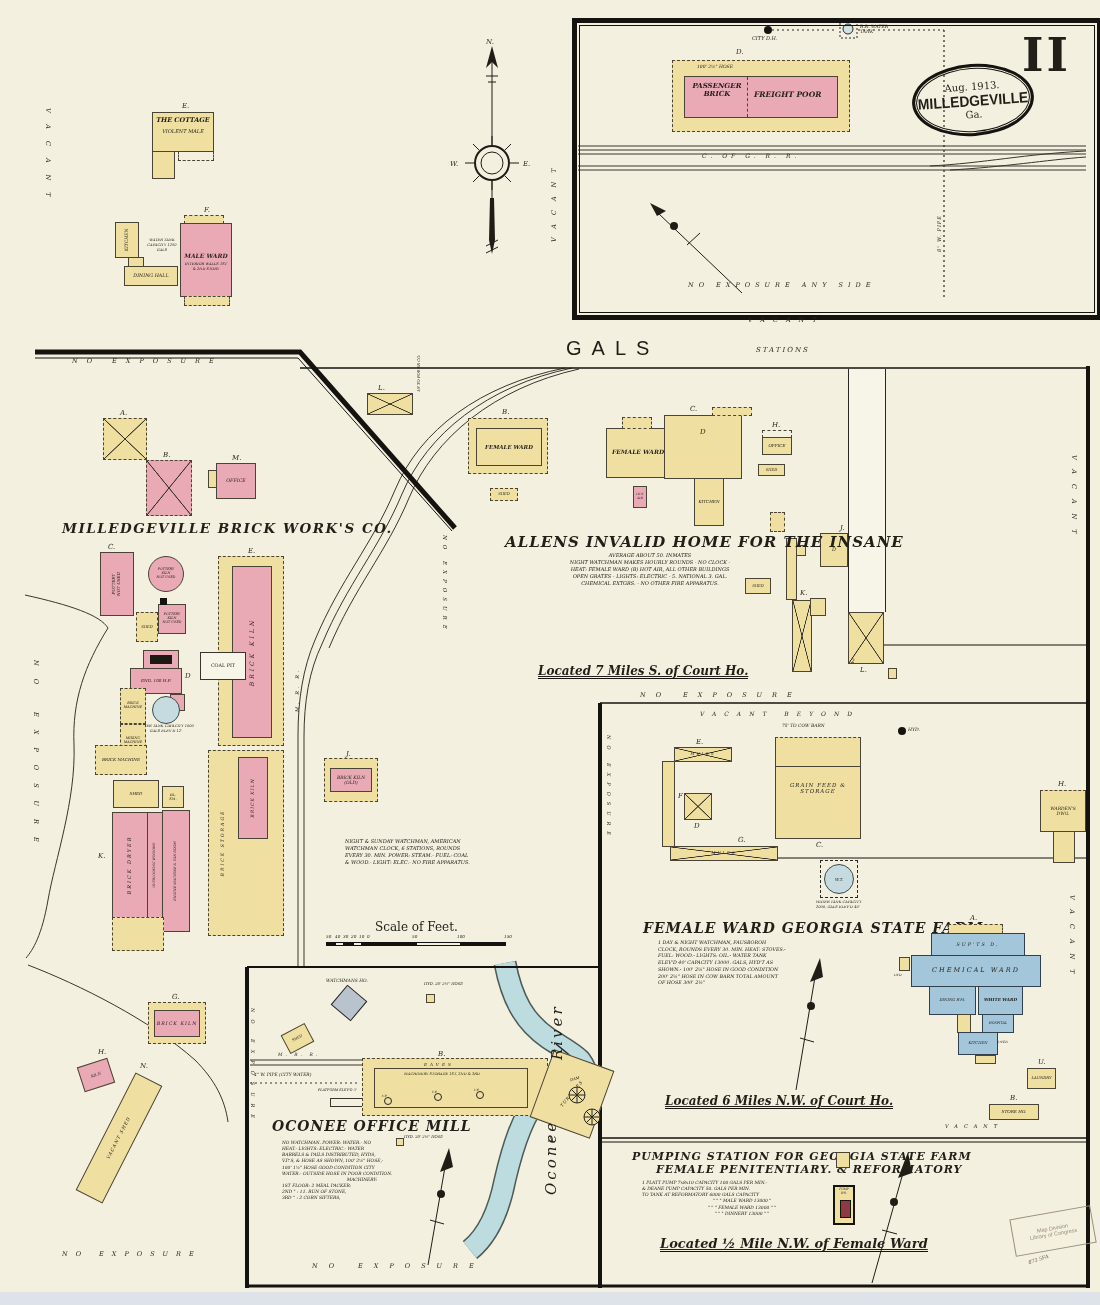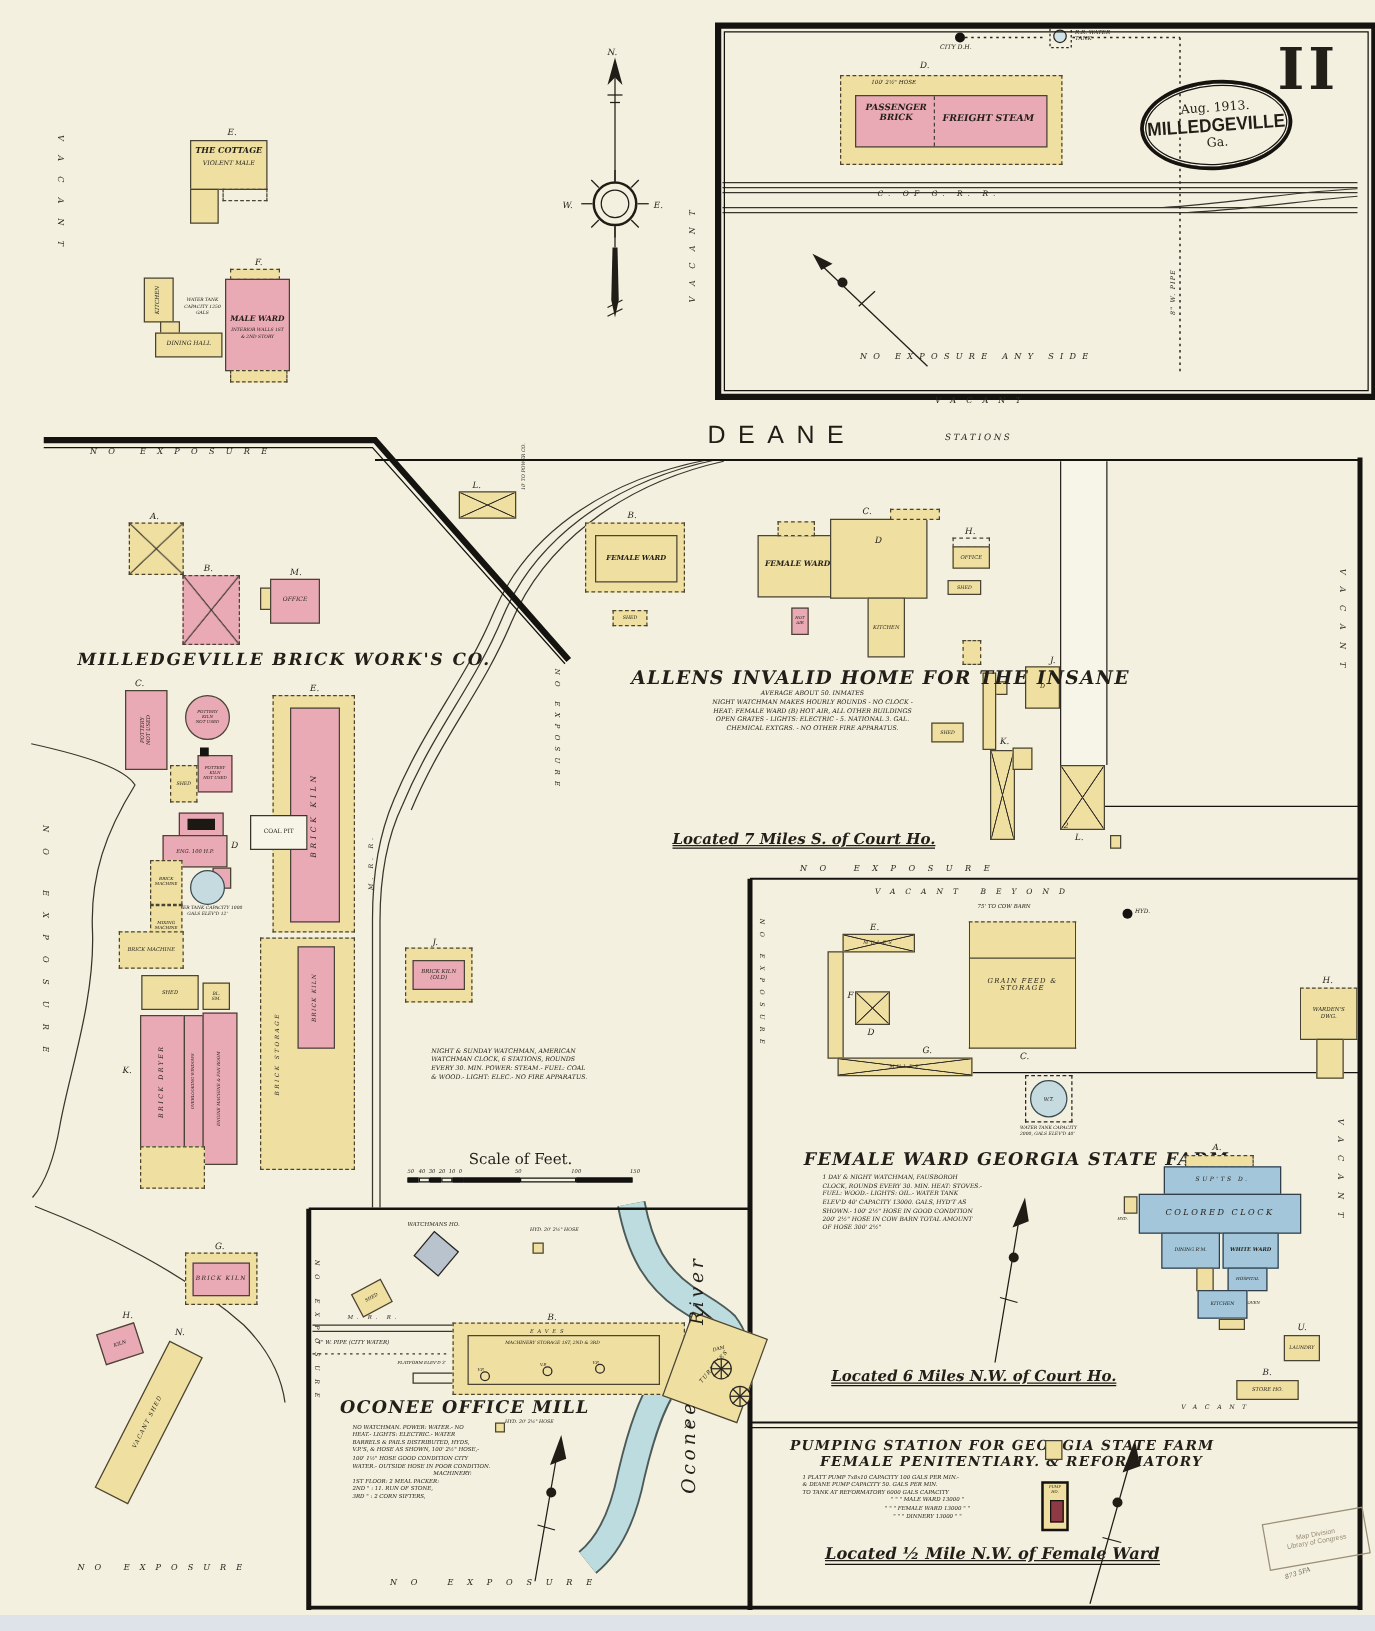--- a/index.html
+++ b/index.html
@@ -112,21 +112,21 @@
     <span style="font-family:'Liberation Sans',sans-serif;font-weight:bold;font-size:15px;transform:scaleX(.92);">MILLEDGEVILLE</span>
     <span style="font-size:10px;">Ga.</span>
   </div>
 
   <div class="yb dash" style="left:672px;top:60px;width:178px;height:72px;"></div>
   <div class="pb" style="left:684px;top:76px;width:154px;height:42px;">
     <div class="abs" style="left:62px;top:0;height:100%;border-left:1px dashed #4a4436;"></div>
   </div>
   <div class="lbl ctr" style="left:688px;top:82px;width:58px;font-size:7px;font-weight:bold;">PASSENGER
 BRICK</div>
-  <div class="lbl" style="left:754px;top:90px;font-size:7.5px;font-weight:bold;">FREIGHT STEAM</div>
+  <div class="lbl" style="left:754px;top:90px;font-size:7.5px;font-weight:bold;">FREIGHT POOR</div>
   <div class="lbl" style="left:697px;top:64px;font-size:4.5px;">100' 2½" HOSE</div>
   <div class="ref" style="left:736px;top:48px;">D.</div>
   <div class="lbl" style="left:752px;top:35px;font-size:5px;">CITY D.H.</div>
   <div class="lbl" style="left:860px;top:24px;font-size:4.5px;">R.R. WATER
 TANK</div>
   <div class="lbl vup" style="left:936px;top:252px;font-size:5px;letter-spacing:1px;">8" W. PIPE</div>
   <div class="area" style="left:702px;top:152px;letter-spacing:4px;font-size:6px;">C. OF G. R. R.</div>
   <div class="area" style="left:688px;top:281px;letter-spacing:5px;">NO EXPOSURE ANY SIDE</div>
   <div class="area" style="left:748px;top:316px;letter-spacing:8px;">VACANT</div>
   <div class="area vup" style="left:550px;top:242px;letter-spacing:9px;">VACANT</div>
@@ -152,21 +152,21 @@
 1250 GALS</div>
   <div class="yb dash" style="left:184px;top:215px;width:40px;height:9px;"></div>
   <div class="pb" style="left:180px;top:223px;width:52px;height:74px;"></div>
   <div class="yb dash" style="left:184px;top:296px;width:46px;height:10px;"></div>
   <div class="ref" style="left:204px;top:206px;">F.</div>
   <div class="lbl ctr" style="left:181px;top:252px;width:50px;font-size:6px;font-weight:bold;">MALE WARD</div>
   <div class="note" style="left:184px;top:262px;width:44px;font-size:3.6px;text-align:center;">INTERIOR WALLS
 1ST &amp; 2ND STORY</div>
 
   <div class="area" style="left:72px;top:357px;letter-spacing:9px;">NO EXPOSURE</div>
-  <div class="lbl" style="left:566px;top:336px;font-size:20px;font-style:normal;font-family:'Liberation Sans',sans-serif;letter-spacing:10px;color:#201d17;">DEANE</div>
+  <div class="lbl" style="left:566px;top:336px;font-size:20px;font-style:normal;font-family:'Liberation Sans',sans-serif;letter-spacing:10px;color:#201d17;">GALS</div>
   <div class="area" style="left:756px;top:346px;letter-spacing:2px;font-size:7px;">STATIONS</div>
   <div class="area vdn" style="left:448px;top:535px;letter-spacing:5px;font-size:5.5px;">NO EXPOSURE</div>
 
   <div class="abs" style="left:848px;top:369px;width:36px;height:243px;background:#f7f5e8;border-left:1px solid #2a2622;border-right:1px solid #2a2622;"></div>
 
   <div class="yb dash" style="left:468px;top:418px;width:80px;height:56px;"></div>
   <div class="abs" style="left:476px;top:428px;width:64px;height:36px;border:1px solid #4a4436;">
     <div class="blab" style="font-size:5.5px;font-weight:bold;">FEMALE WARD</div>
   </div>
   <div class="ref" style="left:502px;top:408px;">B.</div>
@@ -424,21 +424,21 @@
   </div>
   <div class="yb" style="left:1053px;top:831px;width:22px;height:32px;"></div>
   <div class="ref" style="left:1058px;top:780px;">H.</div>
 
   <div class="yb dash" style="left:948px;top:924px;width:55px;height:10px;"></div>
   <div class="ref" style="left:970px;top:914px;">A.</div>
   <div class="bb" style="left:931px;top:933px;width:94px;height:23px;">
     <div class="blab" style="font-size:4.8px;letter-spacing:2px;">SUP'TS D.</div>
   </div>
   <div class="bb" style="left:911px;top:955px;width:130px;height:32px;">
-    <div class="blab" style="font-size:6.5px;letter-spacing:2px;">COLORED CLOCK</div>
+    <div class="blab" style="font-size:6.5px;letter-spacing:2px;">CHEMICAL WARD</div>
   </div>
   <div class="bb" style="left:929px;top:986px;width:47px;height:29px;">
     <div class="blab" style="font-size:3.8px;">DINING R'M.</div>
   </div>
   <div class="bb" style="left:978px;top:986px;width:45px;height:29px;">
     <div class="blab" style="font-size:4.2px;font-weight:bold;">WHITE WARD</div>
   </div>
   <div class="yb" style="left:957px;top:1014px;width:14px;height:19px;"></div>
   <div class="bb" style="left:982px;top:1014px;width:32px;height:19px;">
     <div class="blab" style="font-size:3.4px;">HOSPITAL</div>

